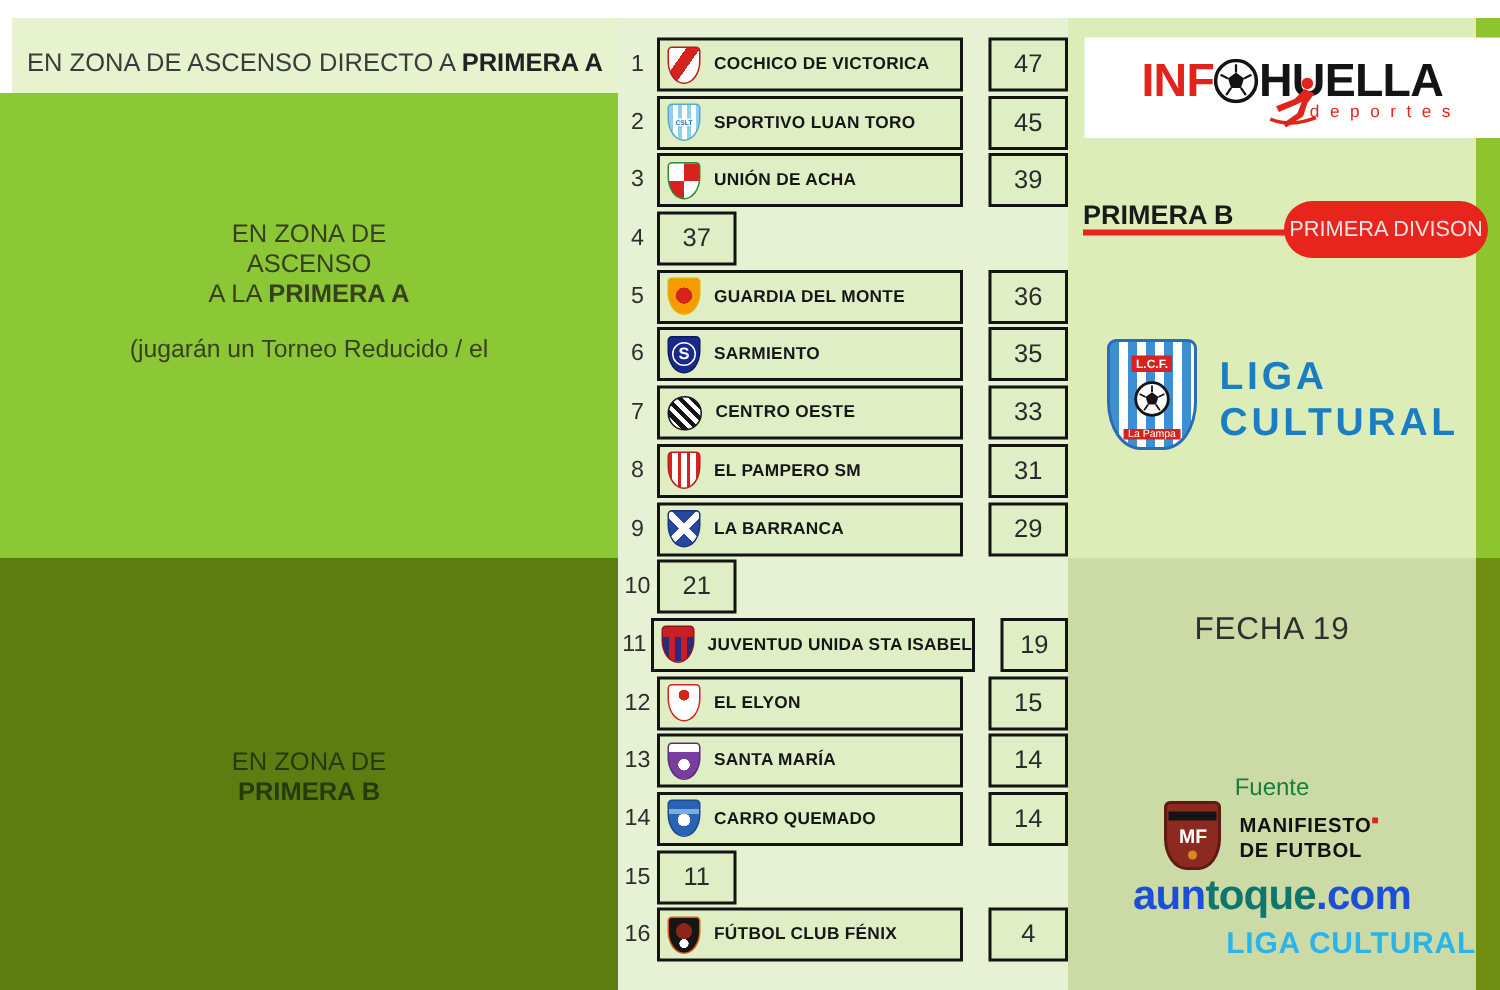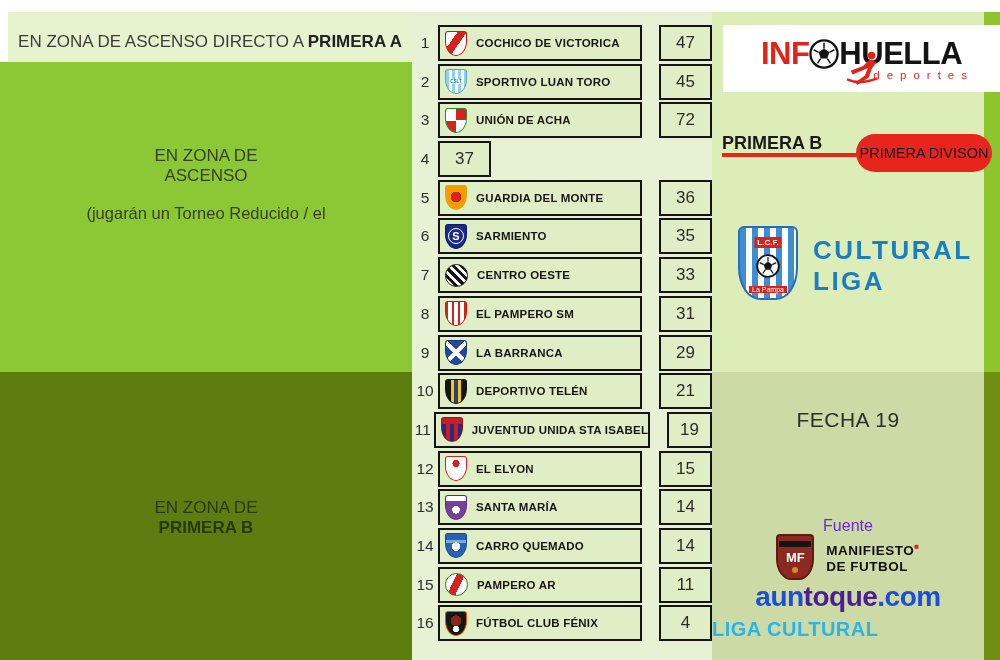--- a/index.html
+++ b/index.html
@@ -54,71 +54,72 @@
   #brand-line { display:flex; align-items:center; font-weight:bold; font-size:31px; letter-spacing:-.5px; position:relative; }
   #brand-inf { color:#e0241c; }
   #brand-huella { color:#141414; }
   #brand-sub { color:#e0241c; font-size:11.5px; letter-spacing:7px; align-self:flex-end;
                margin:-3px 26px 0 0; }
   #brand-player { position:absolute; left:84px; top:12px; width:38px; height:38px; z-index:4; }
 
   #primera-b-label { left:722px; top:133px; font-size:18px; font-weight:bold; color:#1a1a1a; z-index:3; }
   #red-line { left:722px; top:153px; width:148px; height:4px; background:#e8251d; z-index:3; }
   #division-pill { left:856px; top:134px; width:136px; height:38px; background:#e8251d;
-                   border-radius:19px; color:#0f172a; font-size:14.5px; display:flex;
+                   border-radius:19px; color:#e5e5e5; font-size:14.5px; display:flex;
                    align-items:center; justify-content:center; z-index:4; }
 
   #liga-logo { left:738px; top:226px; display:flex; align-items:flex-start; z-index:3; }
   .lcf-shield { width:56px; height:70px; position:relative; border:2px solid #2a6db4;
                 border-radius:6px 6px 22px 22px / 6px 6px 32px 32px;
                 background:repeating-linear-gradient(90deg,#3d8fd4 0 6px,#fff 6px 12px); }
   .lcf-box { position:absolute; top:9px; left:50%; transform:translateX(-50%);
              background:#d6231e; color:#fff; font-size:8px; font-weight:bold;
              padding:1px 3px; white-space:nowrap; }
   .lcf-ball { position:absolute; top:26px; left:50%; transform:translateX(-50%); }
   .lcf-ribbon { position:absolute; bottom:5px; left:50%; transform:translateX(-50%);
                 background:#d6231e; color:#fff; font-size:7px; padding:0 3px; white-space:nowrap; }
   #liga-text { margin:9px 0 0 15px; color:#1b7ec2; font-weight:bold; font-size:26px;
                letter-spacing:2.5px; line-height:31px; }
 
   #fecha  { left:712px; top:408px; width:272px; text-align:center; font-size:21px;
             color:#2f2f2f; letter-spacing:.5px; z-index:3; }
-  #fuente { left:712px; top:517px; width:272px; text-align:center; font-size:16px; color:#6d28d9; z-index:3; }
+  #fuente { left:712px; top:517px; width:272px; text-align:center; font-size:16px; color:#15803d; z-index:3; }
 
   #manifiesto { left:712px; top:534px; width:272px; display:flex; align-items:center;
                 justify-content:center; gap:12px; z-index:3; }
   .mf-shield { width:38px; height:46px; position:relative; background:#8c2a22;
                border:2px solid #5e1a14; box-sizing:border-box;
                border-radius:4px 4px 15px 15px / 4px 4px 21px 21px; }
   .mf-band { position:absolute; top:5px; left:1px; right:1px; height:6px; background:#141414; }
   .mf-text { position:absolute; top:14px; width:100%; text-align:center; color:#fff;
              font-weight:bold; font-size:13px; }
   .mf-dot  { position:absolute; bottom:5px; left:50%; transform:translateX(-50%);
              width:6px; height:6px; border-radius:50%; background:#d88a20; }
   #manifiesto-text { font-size:13.5px; font-weight:bold; color:#111; line-height:16px; letter-spacing:.5px; }
   #manifiesto-text sup { color:#e0241c; font-size:8px; }
 
   #auntoque { left:712px; top:581px; width:272px; text-align:center; font-weight:bold;
               font-size:28px; letter-spacing:-.5px; z-index:3; }
-  .gray { color:#1d4ed8; } .red { color:#4c1d95; }
-  #liga-bottom { left:712px; top:618px; width:272px; text-align:left; font-weight:bold;
+  .gray { color:#1d4ed8; } .red { color:#0f766e; }
+  #liga-bottom { left:712px; top:618px; width:272px; text-align:right; font-weight:bold;
                  font-size:20px; color:#2ab4ea; letter-spacing:.5px; z-index:3; }
 </style>
 </head>
 <body>
 
 <div id="stage">
 
   <div id="zone1" class="abs">
     <div><span>EN ZONA DE ASCENSO DIRECTO A </span><b>PRIMERA A</b></div>
   </div>
 
   <div id="zone2" class="abs">
     <div>EN ZONA DE</div>
     <div>ASCENSO</div>
+    <div><span>A LA </span><b>PRIMERA A</b></div>
     <div class="note">
       <div>(jugarán un Torneo Reducido / el</div>
     </div>
   </div>
 
   <div id="zone3" class="abs">
     <div>EN ZONA DE</div>
     <b>PRIMERA B</b>
   </div>
 
@@ -143,21 +144,21 @@
       </div>
       <div class="pts-cell">45</div>
     </div>
 
     <div class="row">
       <div class="rank">3</div>
       <div class="team-cell">
         <span class="crest" style="background: conic-gradient(rgb(214, 35, 30) 0deg, rgb(214, 35, 30) 25%, rgb(255, 255, 255) 25%, rgb(255, 255, 255) 50%, rgb(214, 35, 30) 50%, rgb(214, 35, 30) 75%, rgb(255, 255, 255) 75%); border-color: rgb(46, 139, 46);"></span>
         <span class="team-name">UNIÓN DE ACHA</span>
       </div>
-      <div class="pts-cell">72</div>
+      <div class="pts-cell">39</div>
     </div>
 
     <div class="row">
       <div class="rank">4</div>
       <div class="pts-cell">37</div>
     </div>
 
     <div class="row">
       <div class="rank">5</div>
       <div class="team-cell">
@@ -200,24 +201,20 @@
       <div class="rank">9</div>
       <div class="team-cell">
         <span class="crest" style="background: linear-gradient(45deg, rgba(0, 0, 0, 0) 42%, rgb(255, 255, 255) 42%, rgb(255, 255, 255) 58%, rgba(0, 0, 0, 0) 58%), linear-gradient(-45deg, rgba(0, 0, 0, 0) 42%, rgb(255, 255, 255) 42%, rgb(255, 255, 255) 58%, rgba(0, 0, 0, 0) 58%), rgb(39, 71, 160); border-color: rgb(28, 52, 120);"></span>
         <span class="team-name">LA BARRANCA</span>
       </div>
       <div class="pts-cell">29</div>
     </div>
 
     <div class="row">
       <div class="rank">10</div>
-      <div class="team-cell">
-        <span class="crest" style="background: linear-gradient(90deg, rgb(20, 20, 20) 0px, rgb(20, 20, 20) 25%, rgb(245, 200, 0) 25%, rgb(245, 200, 0) 40%, rgb(42, 60, 140) 40%, rgb(42, 60, 140) 60%, rgb(245, 200, 0) 60%, rgb(245, 200, 0) 75%, rgb(20, 20, 20) 75%); border-color: rgb(20, 20, 20);"></span>
-        <span class="team-name">DEPORTIVO TELÉN</span>
-      </div>
       <div class="pts-cell">21</div>
     </div>
 
     <div class="row">
       <div class="rank">11</div>
       <div class="team-cell">
         <span class="crest" style="background: linear-gradient(rgb(200, 30, 40) 0px, rgb(200, 30, 40) 28%, rgba(0, 0, 0, 0) 28%), repeating-linear-gradient(90deg, rgb(42, 42, 124) 0px, rgb(42, 42, 124) 4px, rgb(200, 30, 40) 4px, rgb(200, 30, 40) 8px); border-color: rgb(140, 20, 32);"></span>
         <span class="team-name">JUVENTUD UNIDA STA ISABEL</span>
       </div>
       <div class="pts-cell">19</div>
@@ -245,24 +242,20 @@
       <div class="rank">14</div>
       <div class="team-cell">
         <span class="crest" style="background: radial-gradient(circle at 50% 55%, rgb(255, 255, 255) 0px, rgb(255, 255, 255) 26%, rgba(0, 0, 0, 0) 27%), linear-gradient(rgb(42, 98, 180) 0px, rgb(42, 98, 180) 24%, rgb(122, 174, 222) 24%, rgb(122, 174, 222) 38%, rgb(42, 98, 180) 38%); border-color: rgb(28, 74, 144);"></span>
         <span class="team-name">CARRO QUEMADO</span>
       </div>
       <div class="pts-cell">14</div>
     </div>
 
     <div class="row">
       <div class="rank">15</div>
-      <div class="team-cell">
-        <span class="crest circle" style="background: linear-gradient(115deg, rgb(255, 255, 255) 35%, rgb(214, 35, 30) 35%, rgb(214, 35, 30) 62%, rgb(255, 255, 255) 62%); border-color: rgb(42, 125, 42);"></span>
-        <span class="team-name">PAMPERO AR</span>
-      </div>
       <div class="pts-cell">11</div>
     </div>
 
     <div class="row">
       <div class="rank">16</div>
       <div class="team-cell">
         <span class="crest" style="background: radial-gradient(circle at 50% 74%, rgb(255, 255, 255) 0px, rgb(255, 255, 255) 15%, rgba(0, 0, 0, 0) 16%), radial-gradient(circle at 50% 38%, rgb(140, 36, 24) 0px, rgb(140, 36, 24) 30%, rgba(0, 0, 0, 0) 31%), rgb(22, 22, 22); border-color: rgb(224, 90, 16);"></span>
         <span class="team-name">FÚTBOL CLUB FÉNIX</span>
       </div>
       <div class="pts-cell">4</div>
@@ -314,22 +307,22 @@
           <line x1="16" y1="10" x2="16" y2="4"></line>
             <line x1="21.7" y1="14.2" x2="27" y2="11.5"></line>
           <line x1="19.5" y1="20.9" x2="23" y2="26"></line>
             <line x1="12.5" y1="20.9" x2="9" y2="26"></line>
           <line x1="10.3" y1="14.2" x2="5" y2="11.5"></line>
         </g>
       </svg>
       <span class="lcf-ribbon">La Pampa</span>
     </div>
     <div id="liga-text">
+      <div>LIGA</div>
       <div>CULTURAL</div>
-      <div>LIGA</div>
     </div>
   </div>
 
   <div id="fecha" class="abs">FECHA 19</div>
   <div id="fuente" class="abs">Fuente</div>
 
   <div id="manifiesto" class="abs">
     <div class="mf-shield">
       <div class="mf-band"></div>
       <div class="mf-text">MF</div>

